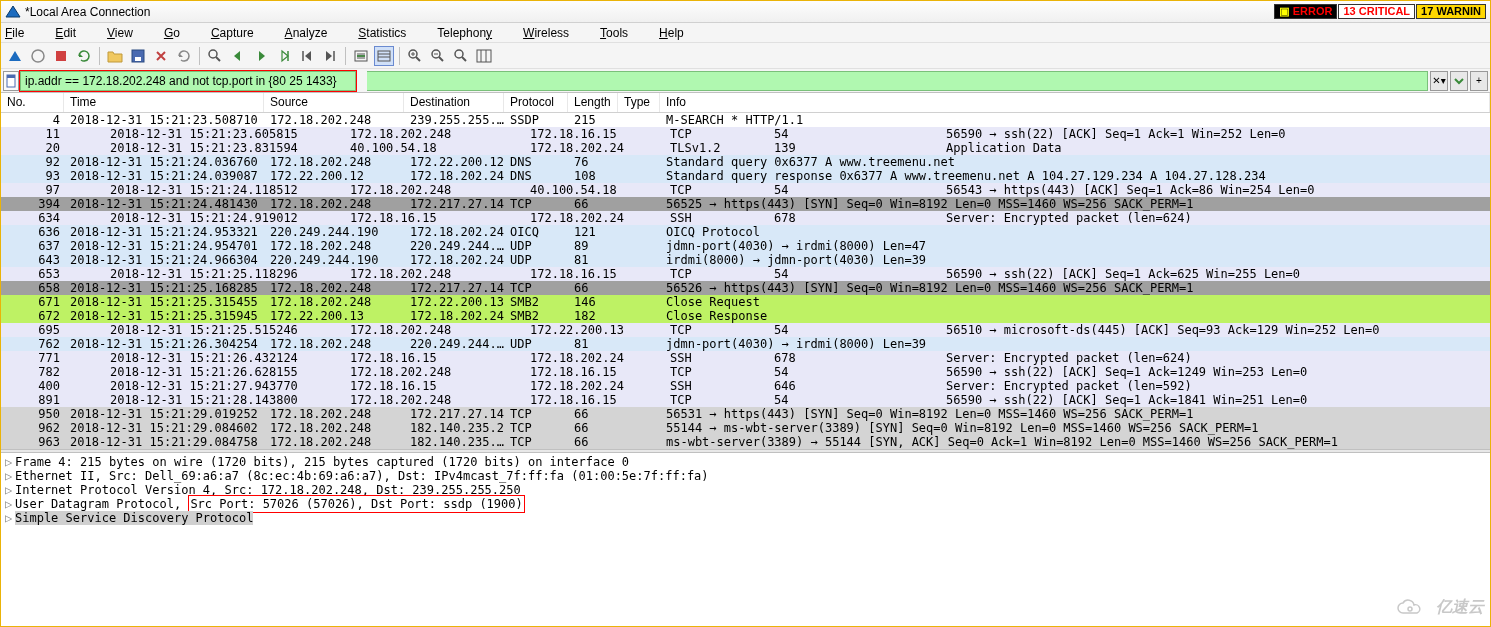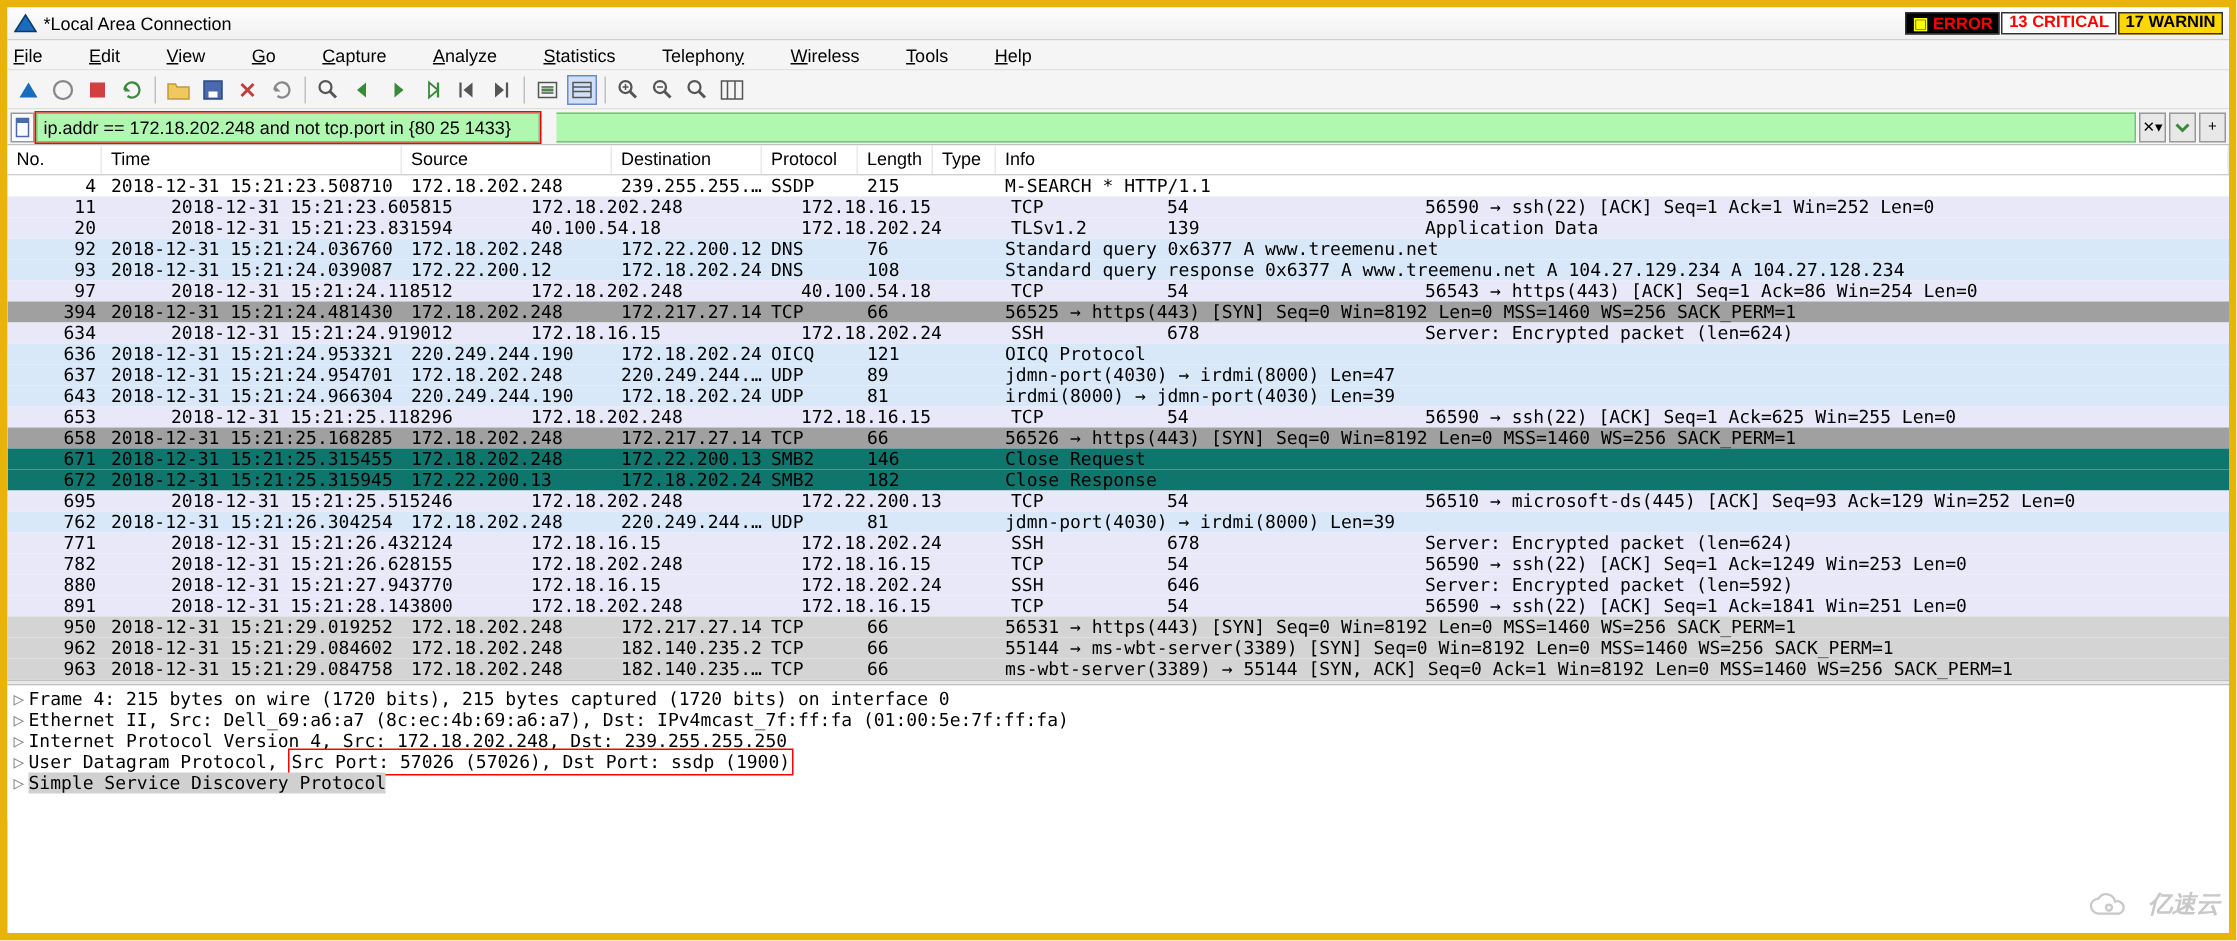--- a/index.html
+++ b/index.html
@@ -1,17 +1,17 @@
 <!DOCTYPE html>
 <html><head>
 <meta charset="utf-8">
 <style>
 * { margin: 0; padding: 0; box-sizing: border-box; }
 body { font-family: "Segoe UI", Tahoma, sans-serif; font-size: 12px; background: #fff; overflow: hidden; color: #000; }
-.window { width: 1491px; height: 627px; position: relative; border: 5px solid #eab308; background: #fff; }
+.window { width: 1491px; height: 627px; position: relative; border: 1px solid #eab308; background: #fff; }
 
 .titlebar { height: 22px; display: flex; align-items: center; padding: 0 4px; background: linear-gradient(#fdfdfd,#f0f0f0); border-bottom: 1px solid #d0d0d0; }
 .titlebar .icon { width: 16px; height: 16px; margin-right: 4px; }
 .titlebar .title { font-size: 12px; }
 .titlebar .right { margin-left: auto; display: flex; gap: 1px; font-size: 11px; font-weight: bold; }
 .badge { padding: 0 4px; border: 1px solid #333; }
 .badge.err { background: #000; color: #f00; }
 .badge.crit { background: #fff; color: #f00; }
 .badge.warn { background: #ffd800; color: #000; }
 
@@ -33,21 +33,21 @@
 .phead { display: grid; grid-template-columns: 63px 200px 140px 100px 64px 50px 42px 1fr; height: 20px; background: #fff; border-bottom: 1px solid #d0d0d0; font-size: 12px; }
 .phead div { padding: 2px 6px; border-right: 1px solid #e8e8e8; white-space: nowrap; overflow: hidden; }
 .pbody { overflow-y: auto; height: 400px; }
 .prow { display: grid; grid-template-columns: 63px 200px 140px 100px 64px 50px 42px 1fr; height: 14px; font-family: Consolas, monospace; font-size: 12px; line-height: 14px; }
 .prow div { padding: 0 6px; white-space: nowrap; overflow: hidden; }
 .prow .no { text-align: right; padding-right: 4px; }
 .bg-white { background: #fff; }
 .bg-lav { background: #e8e8f8; gap: 40px; }
 .bg-blue { background: #d8e8f8; }
 .bg-gray { background: #a0a0a0; color:#000000; }
-.bg-yel { background: #0f766e; }
+.bg-yel { background: #bef264; }
 .bg-ltgray { background: #d4d4d4; }
 
 .divider { height: 4px; background: #e8e8e8; border-top: 1px solid #c0c0c0; border-bottom: 1px solid #c0c0c0; cursor: row-resize; }
 
 .details { height: 90px; overflow-y: auto; background: #fff; font-family: Consolas, monospace; font-size: 12px; padding: 2px 0; }
 .drow { padding: 0 4px; line-height: 14px; white-space: nowrap; }
 .drow .tri { display:inline-block; width:10px; color:#888; }
 .redbox { border:1px solid red; padding: 1px 1px; }
 .sel { background: #d0d0d0; }
 
@@ -427,21 +427,21 @@
         <div class="no">782</div>
         <div>2018-12-31 15:21:26.628155</div>
         <div>172.18.202.248</div>
         <div>172.18.16.15</div>
         <div>TCP</div>
         <div>54</div>
         <div></div>
         <div>56590 → ssh(22) [ACK] Seq=1 Ack=1249 Win=253 Len=0</div>
       </div>
       <div class="prow bg-lav">
-        <div class="no">880</div>
+        <div class="no">400</div>
         <div>2018-12-31 15:21:27.943770</div>
         <div>172.18.16.15</div>
         <div>172.18.202.248</div>
         <div>SSH</div>
         <div>646</div>
         <div></div>
         <div>Server: Encrypted packet (len=592)</div>
       </div>
       <div class="prow bg-lav">
         <div class="no">891</div>

